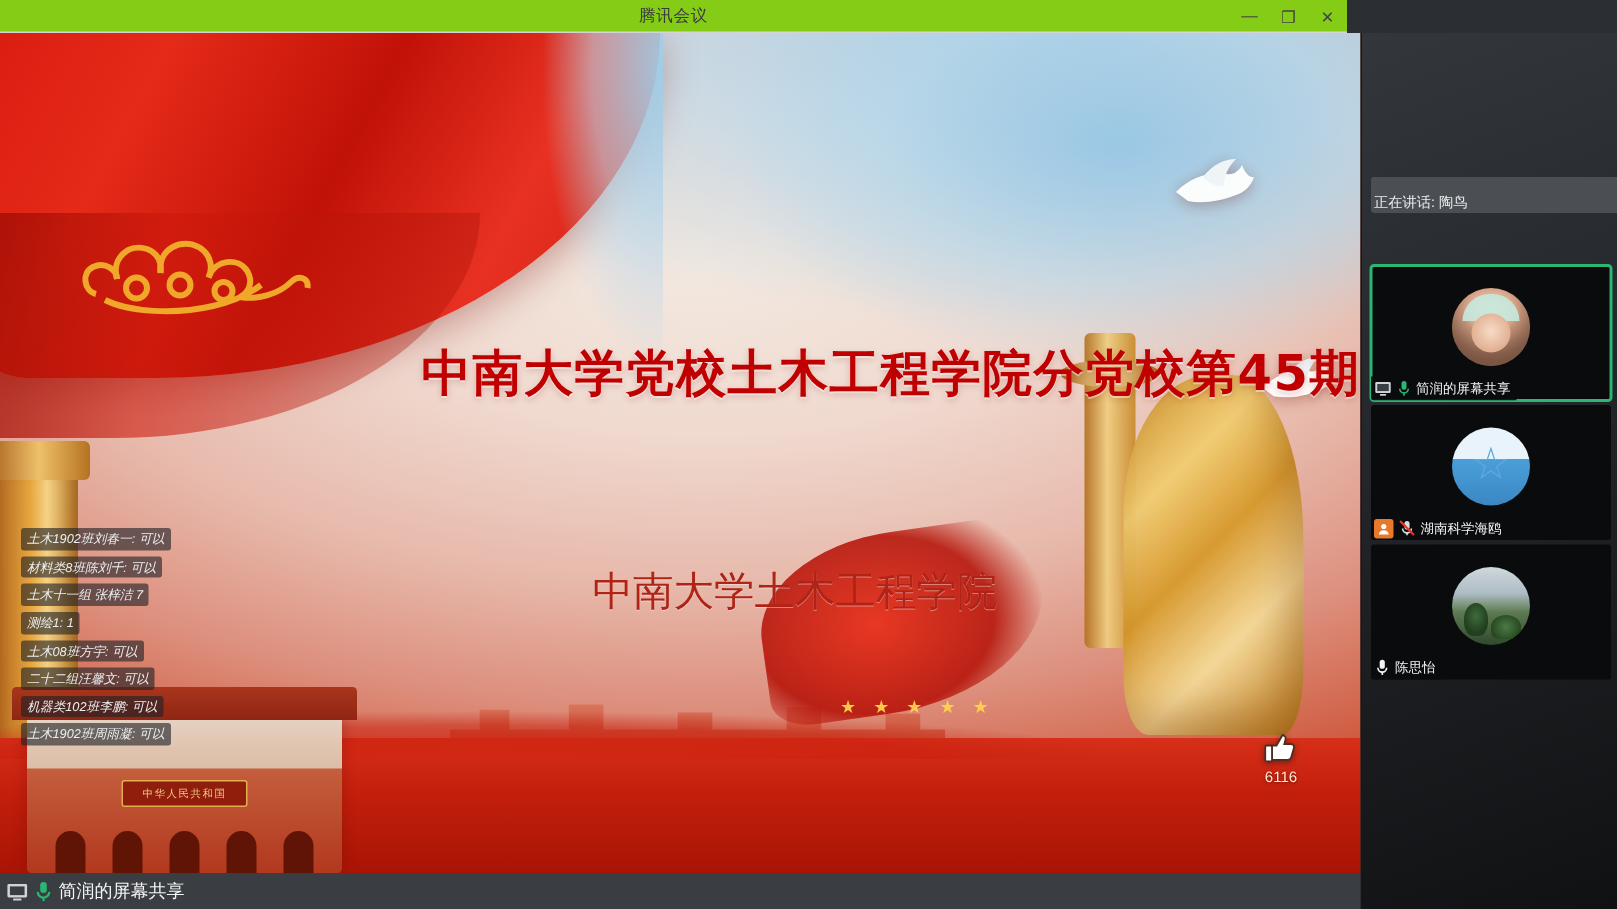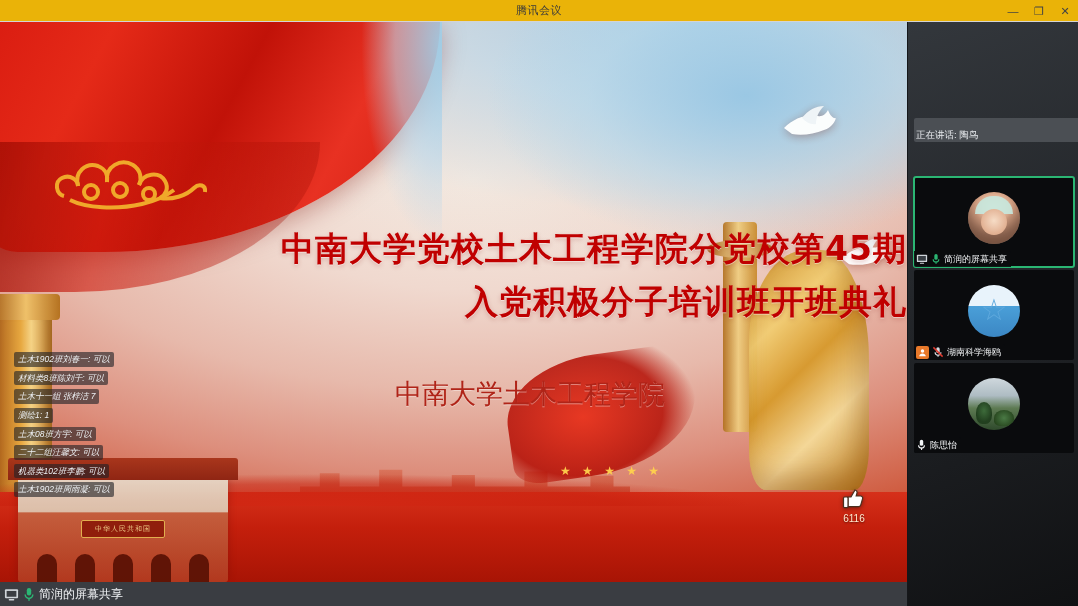--- a/index.html
+++ b/index.html
@@ -6,22 +6,22 @@
   html, body {
     width: 1078px; height: 606px;
     background: #1b1d21;
     font-family: "Liberation Sans", "DejaVu Sans", sans-serif;
     overflow: hidden;
   }
   #app { position: relative; width: 1078px; height: 606px; background: #2b2f33; }
 
   
   .titlebar {
-    position: absolute; top: 0; left: 0; width: 1078px; height: 22px;
-    background: #eab308; border-bottom: 1px solid #d4d4d4;
+    position: absolute; top: 0; left: 0; width: 898px; height: 22px;
+    background: #84cc16; border-bottom: 1px solid #d4d4d4;
     display: flex; align-items: center; justify-content: center;
   }
   .titlebar-text {
     font-size: 11px; color: #3b3b3b; letter-spacing: .5px;
   }
   .winbtns {
     position: absolute; top: 0; right: 0; height: 22px;
     display: flex; align-items: stretch;
   }
   .winbtn {
@@ -346,21 +346,20 @@
         <i></i>
           <i></i>
           <i></i>
           <i></i>
           <i></i>
       </div>
     </div>
 
     <div class="slide-title-wrap">
       <div class="slide-title">中南大学党校土木工程学院分党校第45期</div>
-      <div class="slide-title">入党积极分子培训班开班典礼</div>
     </div>
     <div class="slide-sub-wrap">
       <div class="slide-sub">中南大学土木工程学院</div>
     </div>
 
     <div class="chat-overlay">
       <div class="chat-bubble">土木1902班刘春一: 可以</div>
       <div class="chat-bubble">材料类8班陈刘千: 可以</div>
       <div class="chat-bubble">土木十一组 张梓洁 7</div>
       <div class="chat-bubble">测绘1: 1</div>

